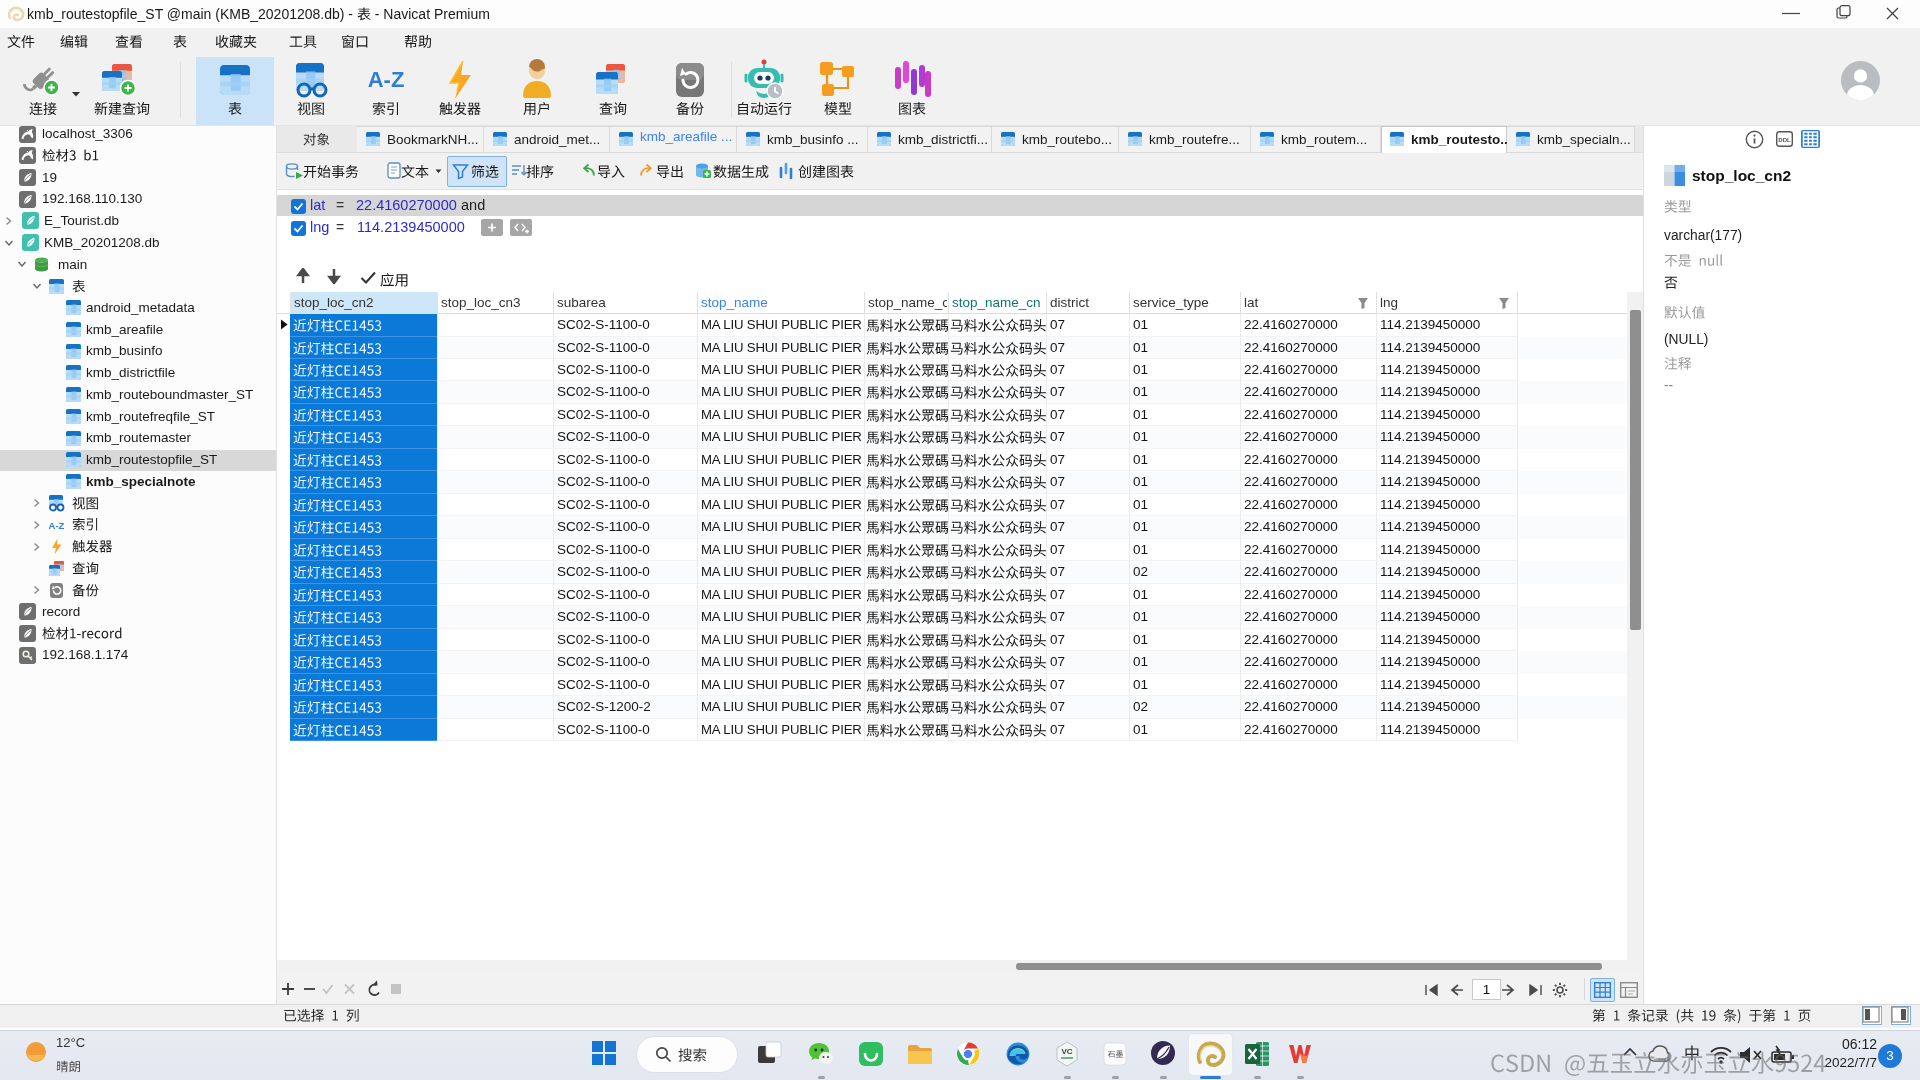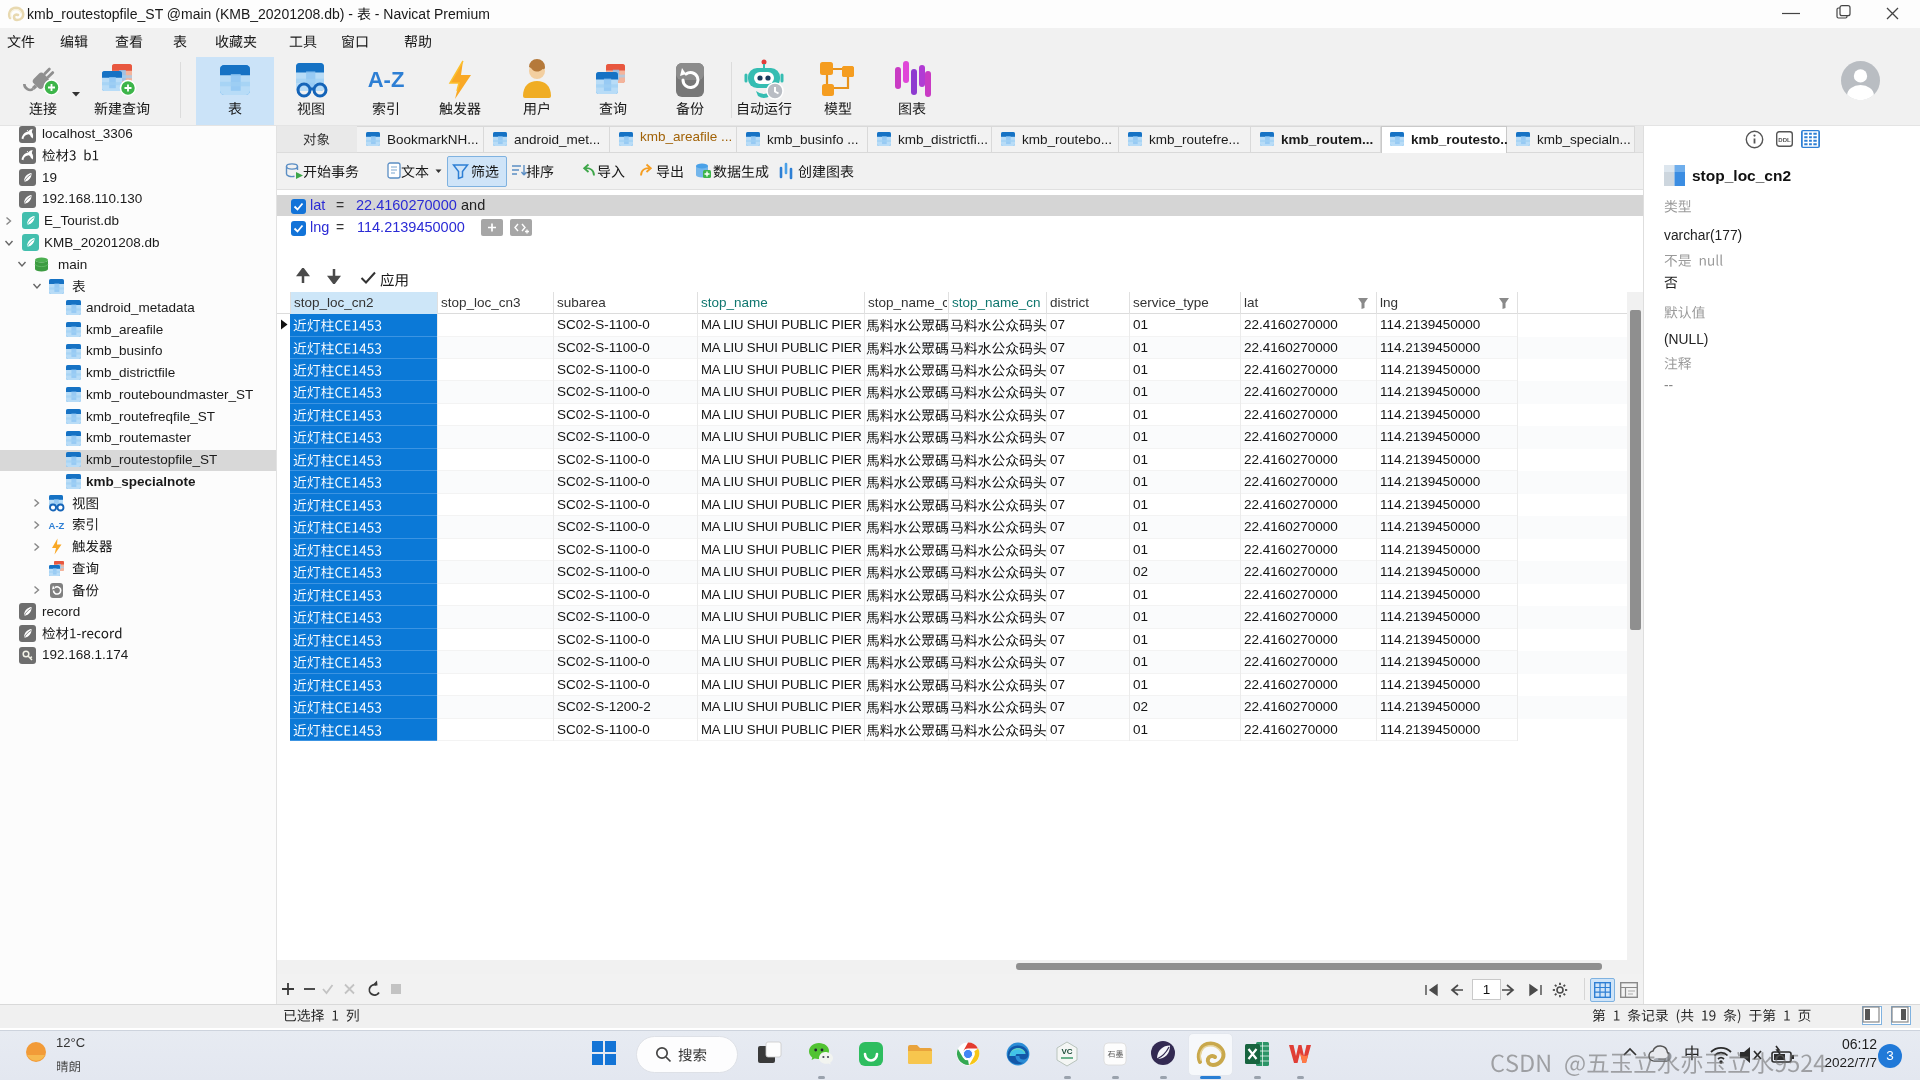--- a/index.html
+++ b/index.html
@@ -439,21 +439,21 @@
     </svg>
 <div style="position:absolute;left:514px;top:127px;height:26px;line-height:26px;font-size:13.5px;color:#1a1a1a;font-weight:400;white-space:pre;">android_met...</div>
 <div style="position:absolute;left:610px;top:126px;width:127px;height:27px;background:#f2f2f2;border:1px solid #d9d9d9;border-left:none"></div>
 <svg class="abs" style="left:618px;top:131px" width="17" height="17" viewBox="0 0 17 17">
       <rect x="1" y="1" width="14" height="14" rx="1.9600000000000002" fill="#4aa1e8"></rect>
       <path d="M1 5.2 h14 v7.840000000000001 a1.9600000000000002 1.9600000000000002 0 0 1 -1.9600000000000002 1.9600000000000002 h-10.08 a1.9600000000000002 1.9600000000000002 0 0 1 -1.9600000000000002 -1.9600000000000002 z" fill="#b8dcf7"></path>
       <path d="M1 2.96 a1.9600000000000002 1.9600000000000002 0 0 1 1.9600000000000002 -1.9600000000000002 h10.08 a1.9600000000000002 1.9600000000000002 0 0 1 1.9600000000000002 1.9600000000000002 v2.8000000000000003 h-14 z" fill="#1672c4"></path>
       <rect x="6.04" y="5.2" width="4.62" height="7.840000000000001" fill="#8ec6f2" opacity="0.8"></rect>
       <rect x="1" y="8.84" width="14" height="2.1" fill="#9fd0f4" opacity="0.7"></rect>
     </svg>
-<div style="position:absolute;left:640px;top:124px;height:26px;line-height:26px;font-size:13.5px;color:#a16207;font-weight:400;white-space:pre;">kmb_areafile ...</div>
+<div style="position:absolute;left:640px;top:124px;height:26px;line-height:26px;font-size:13.5px;color:#3b82f6;font-weight:400;white-space:pre;">kmb_areafile ...</div>
 <div style="position:absolute;left:737px;top:126px;width:131px;height:27px;background:#f2f2f2;border:1px solid #d9d9d9;border-left:none"></div>
 <svg class="abs" style="left:745px;top:131px" width="17" height="17" viewBox="0 0 17 17">
       <rect x="1" y="1" width="14" height="14" rx="1.9600000000000002" fill="#4aa1e8"></rect>
       <path d="M1 5.2 h14 v7.840000000000001 a1.9600000000000002 1.9600000000000002 0 0 1 -1.9600000000000002 1.9600000000000002 h-10.08 a1.9600000000000002 1.9600000000000002 0 0 1 -1.9600000000000002 -1.9600000000000002 z" fill="#b8dcf7"></path>
       <path d="M1 2.96 a1.9600000000000002 1.9600000000000002 0 0 1 1.9600000000000002 -1.9600000000000002 h10.08 a1.9600000000000002 1.9600000000000002 0 0 1 1.9600000000000002 1.9600000000000002 v2.8000000000000003 h-14 z" fill="#1672c4"></path>
       <rect x="6.04" y="5.2" width="4.62" height="7.840000000000001" fill="#8ec6f2" opacity="0.8"></rect>
       <rect x="1" y="8.84" width="14" height="2.1" fill="#9fd0f4" opacity="0.7"></rect>
     </svg>
 <div style="position:absolute;left:767px;top:127px;height:26px;line-height:26px;font-size:13.5px;color:#1a1a1a;font-weight:400;white-space:pre;">kmb_businfo ...</div>
 <div style="position:absolute;left:868px;top:126px;width:124px;height:27px;background:#f2f2f2;border:1px solid #d9d9d9;border-left:none"></div>
@@ -484,21 +484,21 @@
     </svg>
 <div style="position:absolute;left:1149px;top:127px;height:26px;line-height:26px;font-size:13.5px;color:#1a1a1a;font-weight:400;white-space:pre;">kmb_routefre...</div>
 <div style="position:absolute;left:1251px;top:126px;width:130px;height:27px;background:#f2f2f2;border:1px solid #d9d9d9;border-left:none"></div>
 <svg class="abs" style="left:1259px;top:131px" width="17" height="17" viewBox="0 0 17 17">
       <rect x="1" y="1" width="14" height="14" rx="1.9600000000000002" fill="#4aa1e8"></rect>
       <path d="M1 5.2 h14 v7.840000000000001 a1.9600000000000002 1.9600000000000002 0 0 1 -1.9600000000000002 1.9600000000000002 h-10.08 a1.9600000000000002 1.9600000000000002 0 0 1 -1.9600000000000002 -1.9600000000000002 z" fill="#b8dcf7"></path>
       <path d="M1 2.96 a1.9600000000000002 1.9600000000000002 0 0 1 1.9600000000000002 -1.9600000000000002 h10.08 a1.9600000000000002 1.9600000000000002 0 0 1 1.9600000000000002 1.9600000000000002 v2.8000000000000003 h-14 z" fill="#1672c4"></path>
       <rect x="6.04" y="5.2" width="4.62" height="7.840000000000001" fill="#8ec6f2" opacity="0.8"></rect>
       <rect x="1" y="8.84" width="14" height="2.1" fill="#9fd0f4" opacity="0.7"></rect>
     </svg>
-<div style="position:absolute;left:1281px;top:127px;height:32px;line-height:26px;font-size:13.5px;color:#1a1a1a;font-weight:700;white-space:pre;">kmb_routem...</div>
+<div style="position:absolute;left:1281px;top:127px;height:32px;line-height:26px;font-size:13.5px;color:#1a1a1a;font-weight:400;white-space:pre;">kmb_routem...</div>
 <div style="position:absolute;left:1381px;top:126px;width:126px;height:27.5px;background:#fff;border:1px solid #c9c9c9;border-bottom:none"></div>
 <svg class="abs" style="left:1389px;top:131px" width="17" height="17" viewBox="0 0 17 17">
       <rect x="1" y="1" width="14" height="14" rx="1.9600000000000002" fill="#4aa1e8"></rect>
       <path d="M1 5.2 h14 v7.840000000000001 a1.9600000000000002 1.9600000000000002 0 0 1 -1.9600000000000002 1.9600000000000002 h-10.08 a1.9600000000000002 1.9600000000000002 0 0 1 -1.9600000000000002 -1.9600000000000002 z" fill="#b8dcf7"></path>
       <path d="M1 2.96 a1.9600000000000002 1.9600000000000002 0 0 1 1.9600000000000002 -1.9600000000000002 h10.08 a1.9600000000000002 1.9600000000000002 0 0 1 1.9600000000000002 1.9600000000000002 v2.8000000000000003 h-14 z" fill="#1672c4"></path>
       <rect x="6.04" y="5.2" width="4.62" height="7.840000000000001" fill="#8ec6f2" opacity="0.8"></rect>
       <rect x="1" y="8.84" width="14" height="2.1" fill="#9fd0f4" opacity="0.7"></rect>
     </svg>
 <div style="position:absolute;left:1411px;top:127px;height:26px;line-height:26px;font-size:13.5px;color:#1a1a1a;font-weight:700;white-space:pre;">kmb_routesto...</div>
 <div style="position:absolute;left:1507px;top:126px;width:128px;height:27px;background:#f2f2f2;border:1px solid #d9d9d9;border-left:none"></div>
@@ -611,21 +611,21 @@
       <path d="M1.5 7 L6 11.5 L15 1.5" fill="none" stroke="#333" stroke-width="2"></path>
     </svg>
 <svg style="position:absolute;left:380px;top:269.6px;overflow:visible" width="29" height="20" viewBox="0 -15.4 29 20">
       <path fill="#1a1a1a" d="M3.8 -7.1C4.4 -5.5 5.1 -3.5 5.4 -2.1L6.4 -2.5C6.1 -3.9 5.4 -5.9 4.8 -7.5ZM7 -7.9C7.4 -6.3 8 -4.3 8.2 -2.9L9.2 -3.2C9 -4.6 8.5 -6.6 8 -8.2ZM6.8 -12C7.1 -11.5 7.4 -10.8 7.6 -10.3H1.8V-6.4C1.8 -4.3 1.7 -1.4 0.5 0.7C0.8 0.8 1.3 1.1 1.5 1.3C2.7 -0.9 2.9 -4.1 2.9 -6.4V-9.3H13.7V-10.3H8.8C8.6 -10.8 8.2 -11.7 7.8 -12.3ZM3 -0.6V0.5H13.8V-0.6H9.9C11.3 -2.8 12.3 -5.5 13 -7.9L11.9 -8.3C11.3 -5.8 10.2 -2.8 8.8 -0.6Z M16.7 -11.2V-5.9C16.7 -3.9 16.6 -1.3 15 0.5C15.2 0.7 15.6 1 15.8 1.2C16.9 0 17.4 -1.7 17.6 -3.3H21.3V1H22.4V-3.3H26.3V-0.3C26.3 -0.1 26.2 0 25.9 0C25.6 0.1 24.6 0.1 23.6 0C23.8 0.3 23.9 0.8 24 1.1C25.4 1.1 26.2 1.1 26.7 0.9C27.2 0.7 27.4 0.4 27.4 -0.3V-11.2ZM17.8 -10.1H21.3V-7.8H17.8ZM26.3 -10.1V-7.8H22.4V-10.1ZM17.8 -6.8H21.3V-4.3H17.7C17.8 -4.9 17.8 -5.4 17.8 -5.9ZM26.3 -6.8V-4.3H22.4V-6.8Z"></path>
     </svg>
 <div style="position:absolute;left:277px;top:292px;width:1366px;height:22px;background:#fff;border-bottom:1px solid #dcdcdc"></div>
 <div style="position:absolute;left:290px;top:292px;width:147px;height:22px;background:#cde6f8"></div>
 <div style="position:absolute;left:294px;top:292px;height:22px;line-height:22px;font-size:13.5px;color:#333;font-weight:400;white-space:pre;width:142px;overflow:hidden">stop_loc_cn2</div>
 <div style="position:absolute;left:441px;top:292px;height:22px;line-height:22px;font-size:13.5px;color:#333;font-weight:400;white-space:pre;width:111px;overflow:hidden">stop_loc_cn3</div>
 <div style="position:absolute;left:557px;top:292px;height:22px;line-height:22px;font-size:13.5px;color:#333;font-weight:400;white-space:pre;width:139px;overflow:hidden">subarea</div>
-<div style="position:absolute;left:701px;top:292px;height:22px;line-height:22px;font-size:13.5px;color:#0f766e;font-weight:400;white-space:pre;width:162px;overflow:hidden">stop_name</div>
+<div style="position:absolute;left:701px;top:292px;height:22px;line-height:22px;font-size:13.5px;color:#3b82f6;font-weight:400;white-space:pre;width:162px;overflow:hidden">stop_name</div>
 <div style="position:absolute;left:868px;top:292px;height:22px;line-height:22px;font-size:13.5px;color:#333;font-weight:400;white-space:pre;width:79px;overflow:hidden">stop_name_chi</div>
 <div style="position:absolute;left:952px;top:292px;height:22px;line-height:22px;font-size:13.5px;color:#0f766e;font-weight:400;white-space:pre;width:93px;overflow:hidden">stop_name_cn</div>
 <div style="position:absolute;left:1050px;top:292px;height:22px;line-height:22px;font-size:13.5px;color:#333;font-weight:400;white-space:pre;width:78px;overflow:hidden">district</div>
 <div style="position:absolute;left:1133px;top:292px;height:22px;line-height:22px;font-size:13.5px;color:#333;font-weight:400;white-space:pre;width:106px;overflow:hidden">service_type</div>
 <div style="position:absolute;left:1244px;top:292px;height:22px;line-height:22px;font-size:13.5px;color:#333;font-weight:400;white-space:pre;width:131px;overflow:hidden">lat</div>
 <div style="position:absolute;left:1380px;top:292px;height:22px;line-height:22px;font-size:13.5px;color:#333;font-weight:400;white-space:pre;width:136px;overflow:hidden">lng</div>
 <div style="position:absolute;left:290px;top:292px;width:1px;height:22px;background:#e0e0e0"></div>
 <div style="position:absolute;left:437px;top:292px;width:1px;height:22px;background:#e0e0e0"></div>
 <div style="position:absolute;left:553px;top:292px;width:1px;height:22px;background:#e0e0e0"></div>
 <div style="position:absolute;left:697px;top:292px;width:1px;height:22px;background:#e0e0e0"></div>

